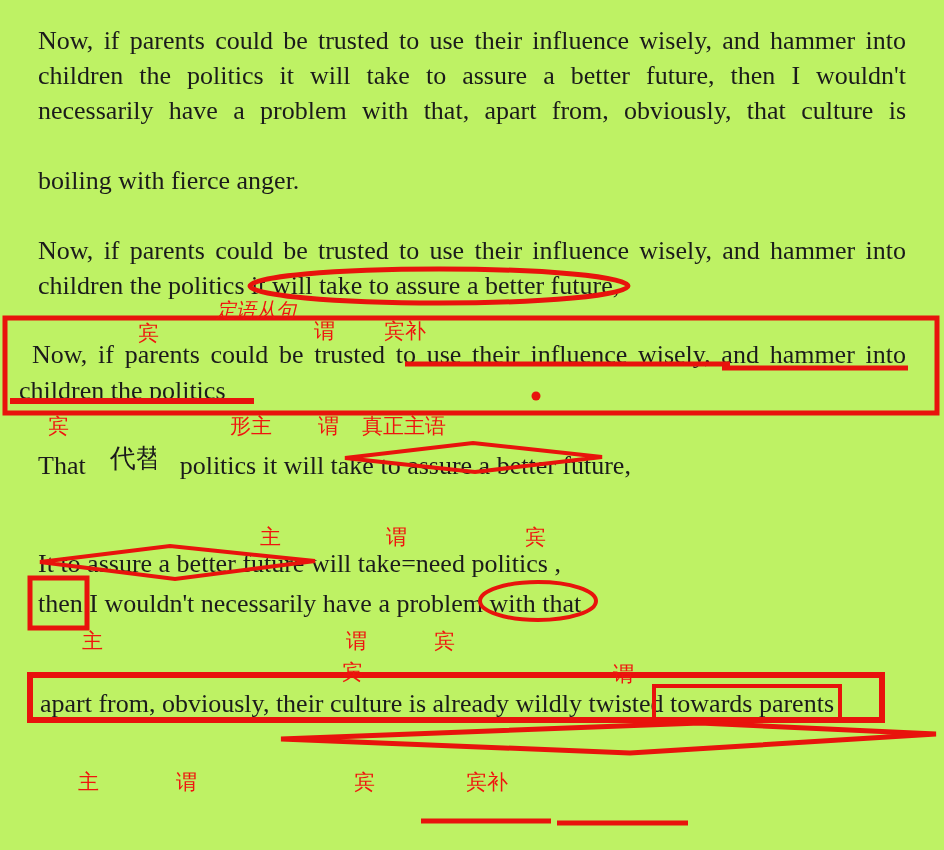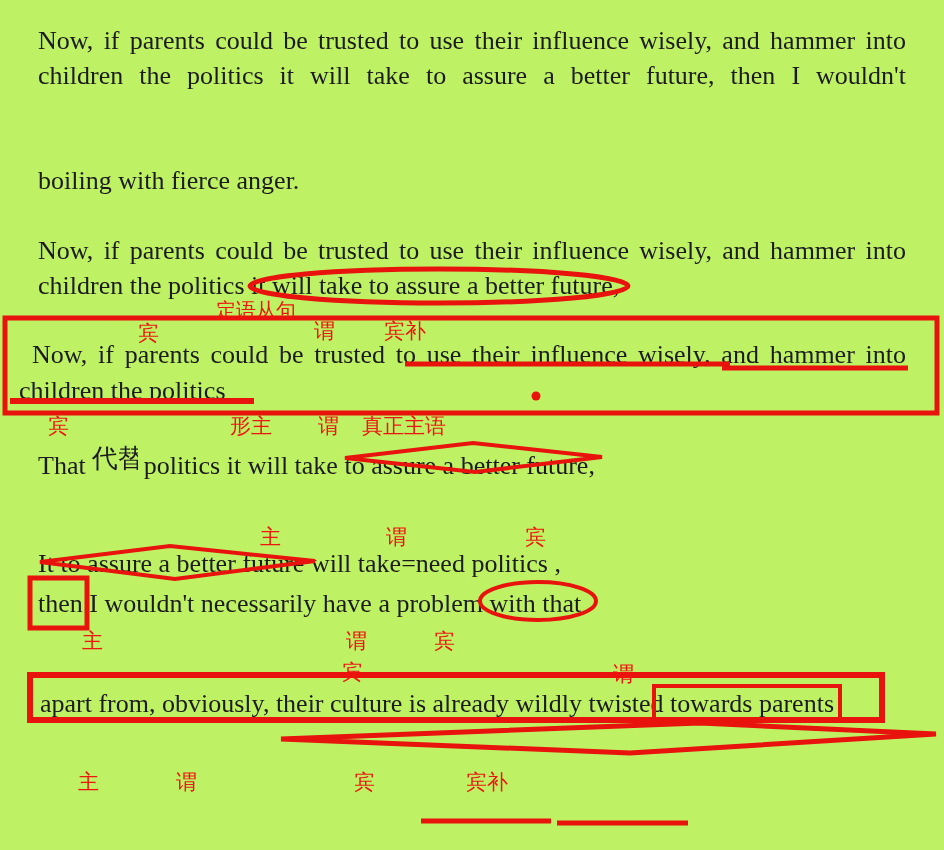--- a/index.html
+++ b/index.html
@@ -19,34 +19,34 @@
     z-index:1;
   }
   .justify{
     white-space:normal;
     text-align:justify;
     text-align-last:justify;
   }
   .cjk-inline{
     display:inline-block;
     width:46px;
-    margin:0 6px;
+    margin:0 24px;
     overflow:hidden;
     vertical-align:baseline;
   }
   .cn{
     position:absolute;
     font-family:"Liberation Sans","DejaVu Sans",sans-serif;
     font-size:21px;
     line-height:22px;
     color:var(--label_red,#f0140e);
     white-space:nowrap;
     z-index:3;
   }
-  .cn.small{font-size:20px;}
+  .cn.small{font-size:20px;font-style:italic;}
   svg.overlay{
     position:absolute;left:0;top:0;
     z-index:2;
     color:var(--annotation_red,#e8130c);
     pointer-events:none;
   }
 </style>
 </head>
 <body>
 
@@ -65,20 +65,21 @@
     <ellipse cx="538" cy="601" rx="58" ry="19" fill="none" stroke="currentColor" stroke-width="4"></ellipse>
     <rect x="30" y="675" width="852" height="45" fill="none" stroke="currentColor" stroke-width="6"></rect>
     <rect x="654" y="686" width="186" height="34" fill="none" stroke="currentColor" stroke-width="4"></rect>
     <polygon points="281,739 700,723 936,734 630,753" fill="none" stroke="currentColor" stroke-width="5"></polygon>
     <line x1="421" y1="821" x2="551" y2="821" stroke="currentColor" stroke-width="5"></line>
     <line x1="557" y1="823" x2="688" y2="823" stroke="currentColor" stroke-width="5"></line>
   </svg>
 
   <div class="line justify" style="left:38px;top:26px;width:868px">Now, if parents could be trusted to use their influence wisely, and hammer into</div>
   <div class="line justify" style="left:38px;top:61px;width:868px">children the politics it will take to assure a better future, then I wouldn't</div>
+  <div class="line justify" style="left:38px;top:96px;width:868px">necessarily have a problem with that, apart from, obviously, that culture is</div>
   <div class="line" style="left:38px;top:166px">boiling with fierce anger.</div>
 
   <div class="line justify" style="left:38px;top:236px;width:868px">Now, if parents could be trusted to use their influence wisely, and hammer into</div>
   <div class="line" style="left:38px;top:271px">children the politics it will take to assure a better future,</div>
 
   <span class="cn small" style="left:216px;top:299px">定语从句</span>
 
   <span class="cn" style="left:138px;top:322px">宾</span>
   <span class="cn" style="left:314px;top:320px">谓</span>
   <span class="cn" style="left:384px;top:320px">宾补</span>

